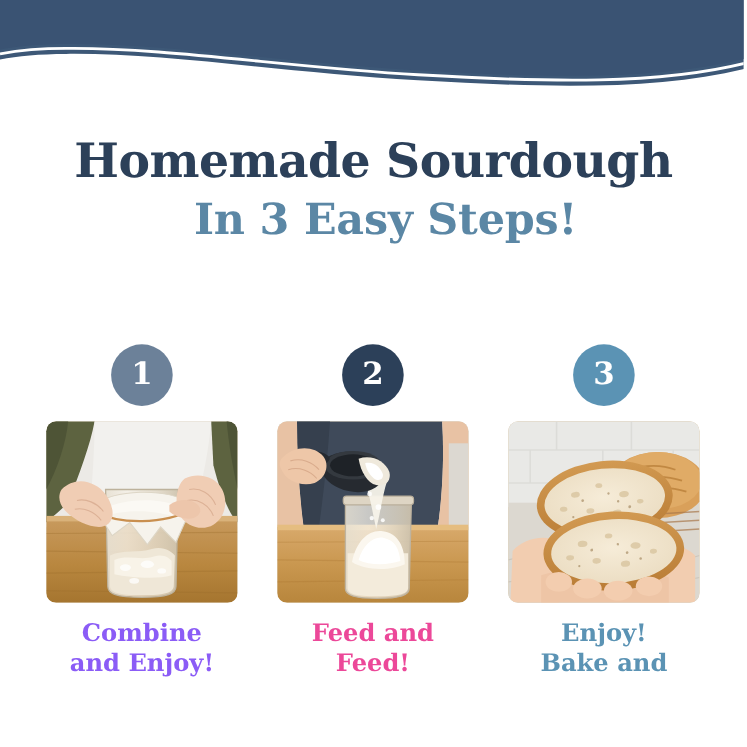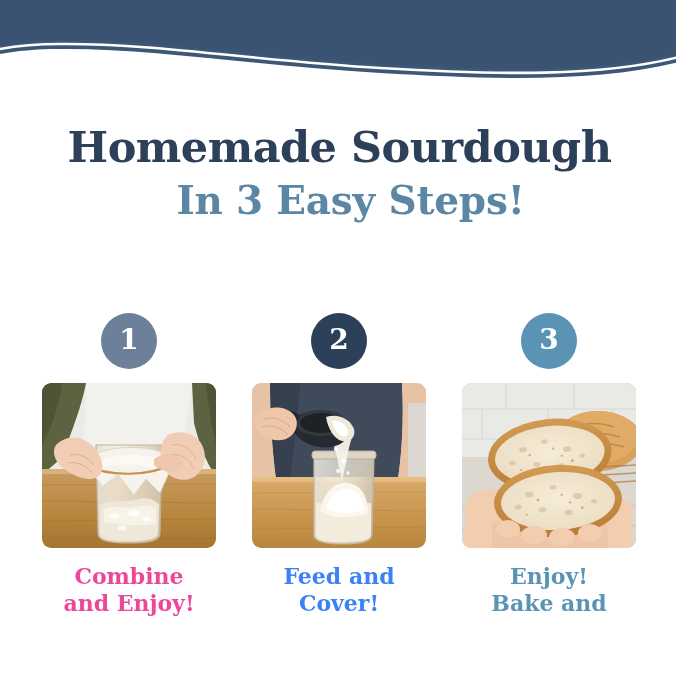--- a/index.html
+++ b/index.html
@@ -221,21 +221,21 @@
               <path d="M130,62 C140,60 150,66 154,76"></path>
               <path d="M128,72 C138,70 148,76 152,86"></path>
             </g>
 
             <path d="M112,76 C120,70 132,70 138,76 C142,80 140,86 134,88
                      C126,90 116,86 112,82 Z" fill="#edc6ab"></path>
           </g>
         </svg>
       </div>
 
-      <div class="caption" id="cap1" style="color: #ec4899;">
+      <div class="caption" id="cap1" style="color: #8b5cf6;">
         <span class="cl">Combine</span>
         <span class="cl">and Enjoy!</span>
       </div>
     </div>
 
     <div class="step step-2">
       <div class="badge" id="badge2" style="background: rgb(44, 64, 89);">
         <span>2</span>
       </div>
 
@@ -310,23 +310,23 @@
             <path d="M6,32 C16,22 34,22 42,32 C48,40 44,52 34,56
                      C22,60 8,54 4,44 C1,39 2,35 6,32 Z" fill="#eec7a8"></path>
             <g stroke="#d9ab8c" stroke-width="1" fill="none">
               <path d="M12,36 C22,33 32,37 38,44"></path>
               <path d="M10,44 C20,41 30,45 36,52"></path>
             </g>
           </g>
         </svg>
       </div>
 
-      <div class="caption" id="cap2" style="color: #3b82f6;">
+      <div class="caption" id="cap2" style="color: #ec4899;">
         <span class="cl">Feed and</span>
-        <span class="cl">Cover!</span>
+        <span class="cl">Feed!</span>
       </div>
     </div>
 
     <div class="step step-3">
       <div class="badge" id="badge3" style="background: rgb(91, 147, 180);">
         <span>3</span>
       </div>
 
       <div class="photo">
         <svg viewBox="0 0 174 165" xmlns="http://www.w3.org/2000/svg" aria-hidden="true">

